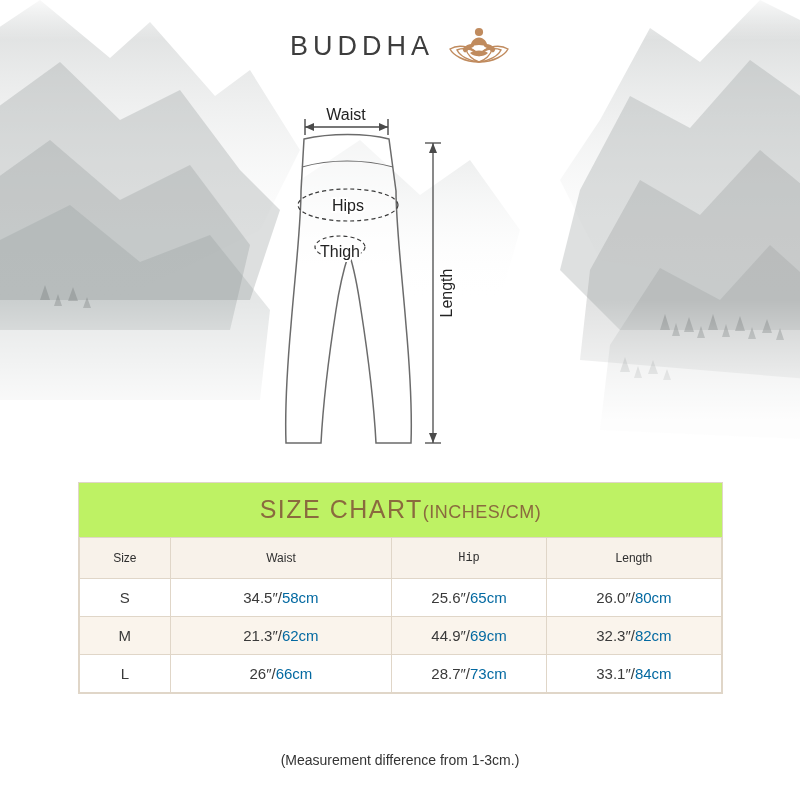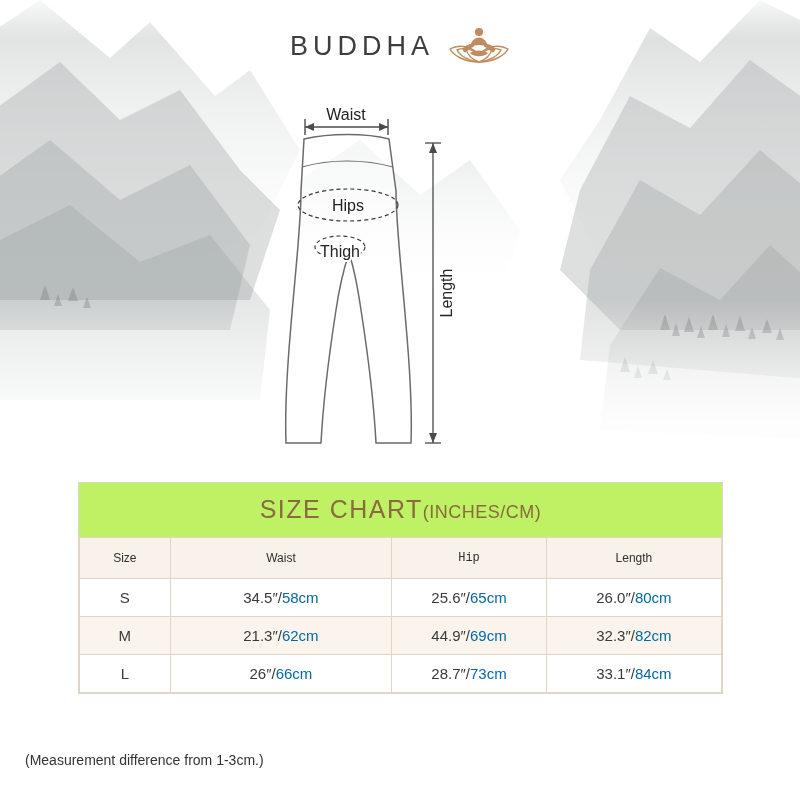--- a/index.html
+++ b/index.html
@@ -97,24 +97,24 @@
   table.size-table tbody tr:nth-child(even) td { background: #faf4ec; }
   table.size-table tbody tr td:first-child { width: 88px; }
   table.size-table tbody td .unit { color: #0369a1; }
   table.size-table .col-w { width: 215px; }
   table.size-table .col-h { width: 150px; font-family: Liberation Mono, monospace; }
   table.size-table .col-l { width: 170px; }
 
   .footnote {
     position: absolute;
     left: 0; right: 0; top: 752px;
+    text-align: center;
     font-size: 14px;
     color: #333;
     z-index: 4;
-    padding-left: 25px;
   }
 </style>
 </head>
 <body>
 
 <div class="page">
 
   <div class="bg">
     <svg width="800" height="520" viewBox="0 0 800 520" xmlns="http://www.w3.org/2000/svg" aria-hidden="true">
       <defs>

